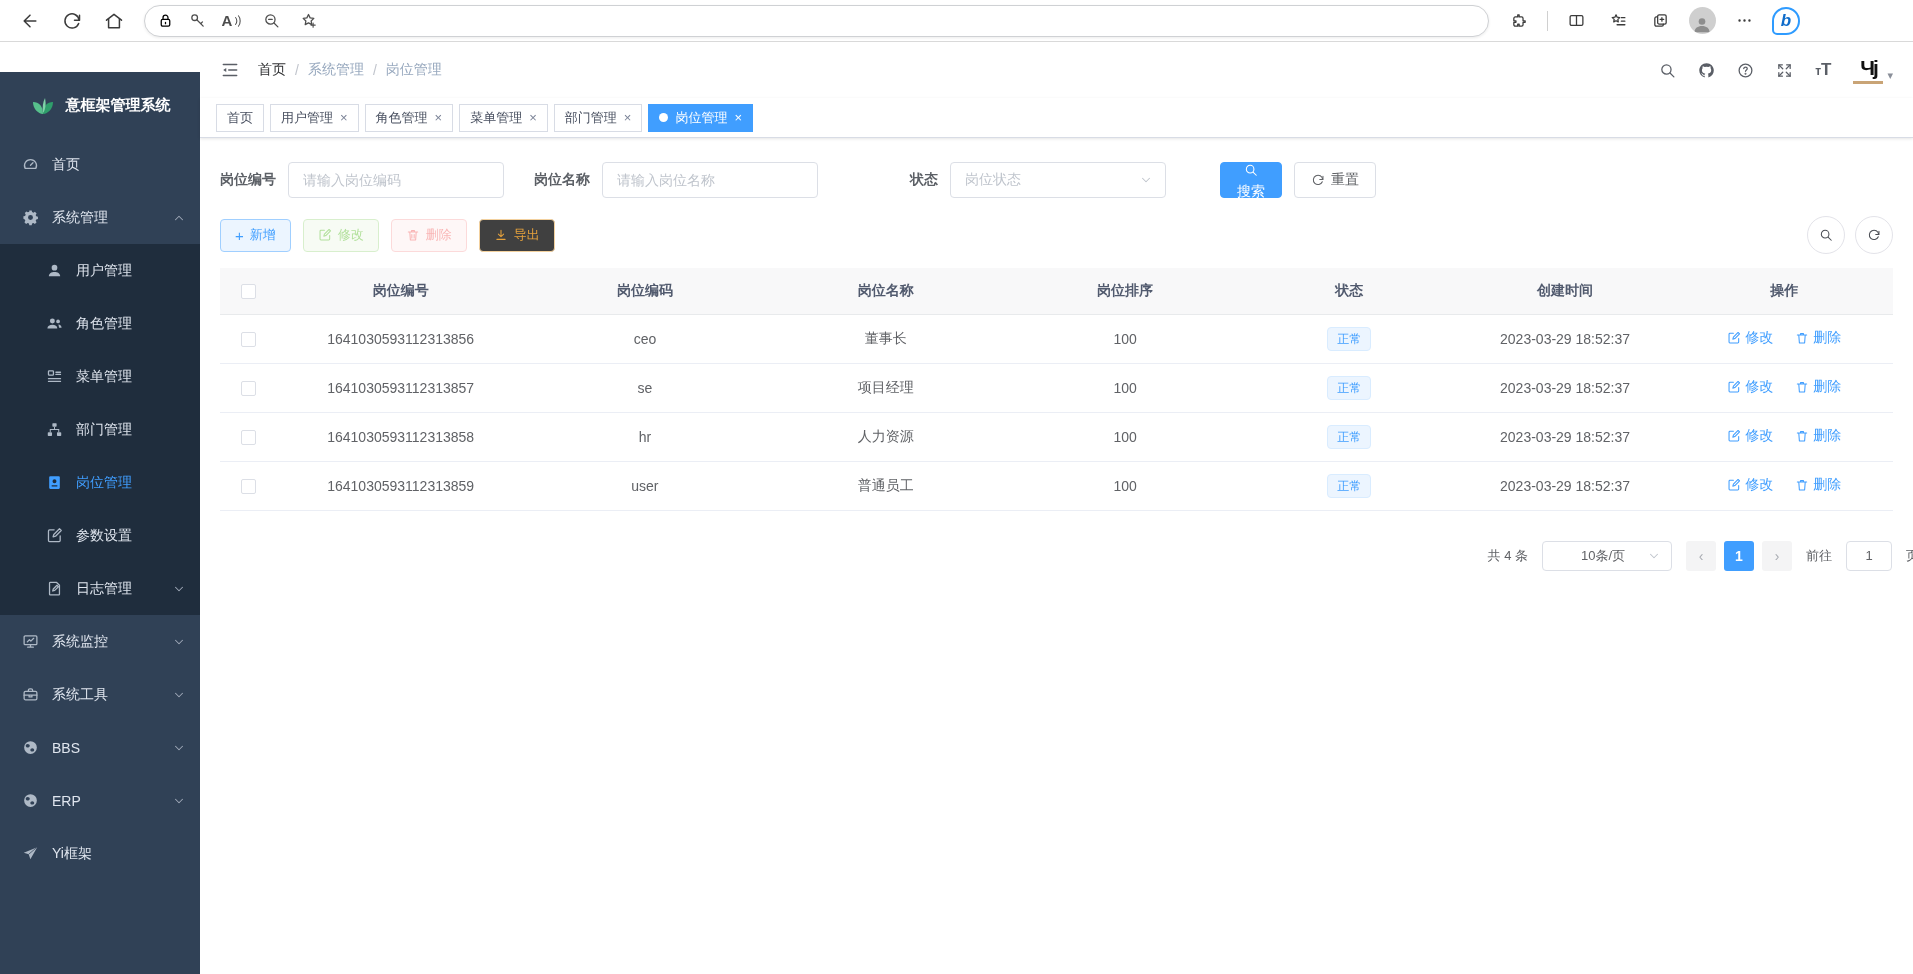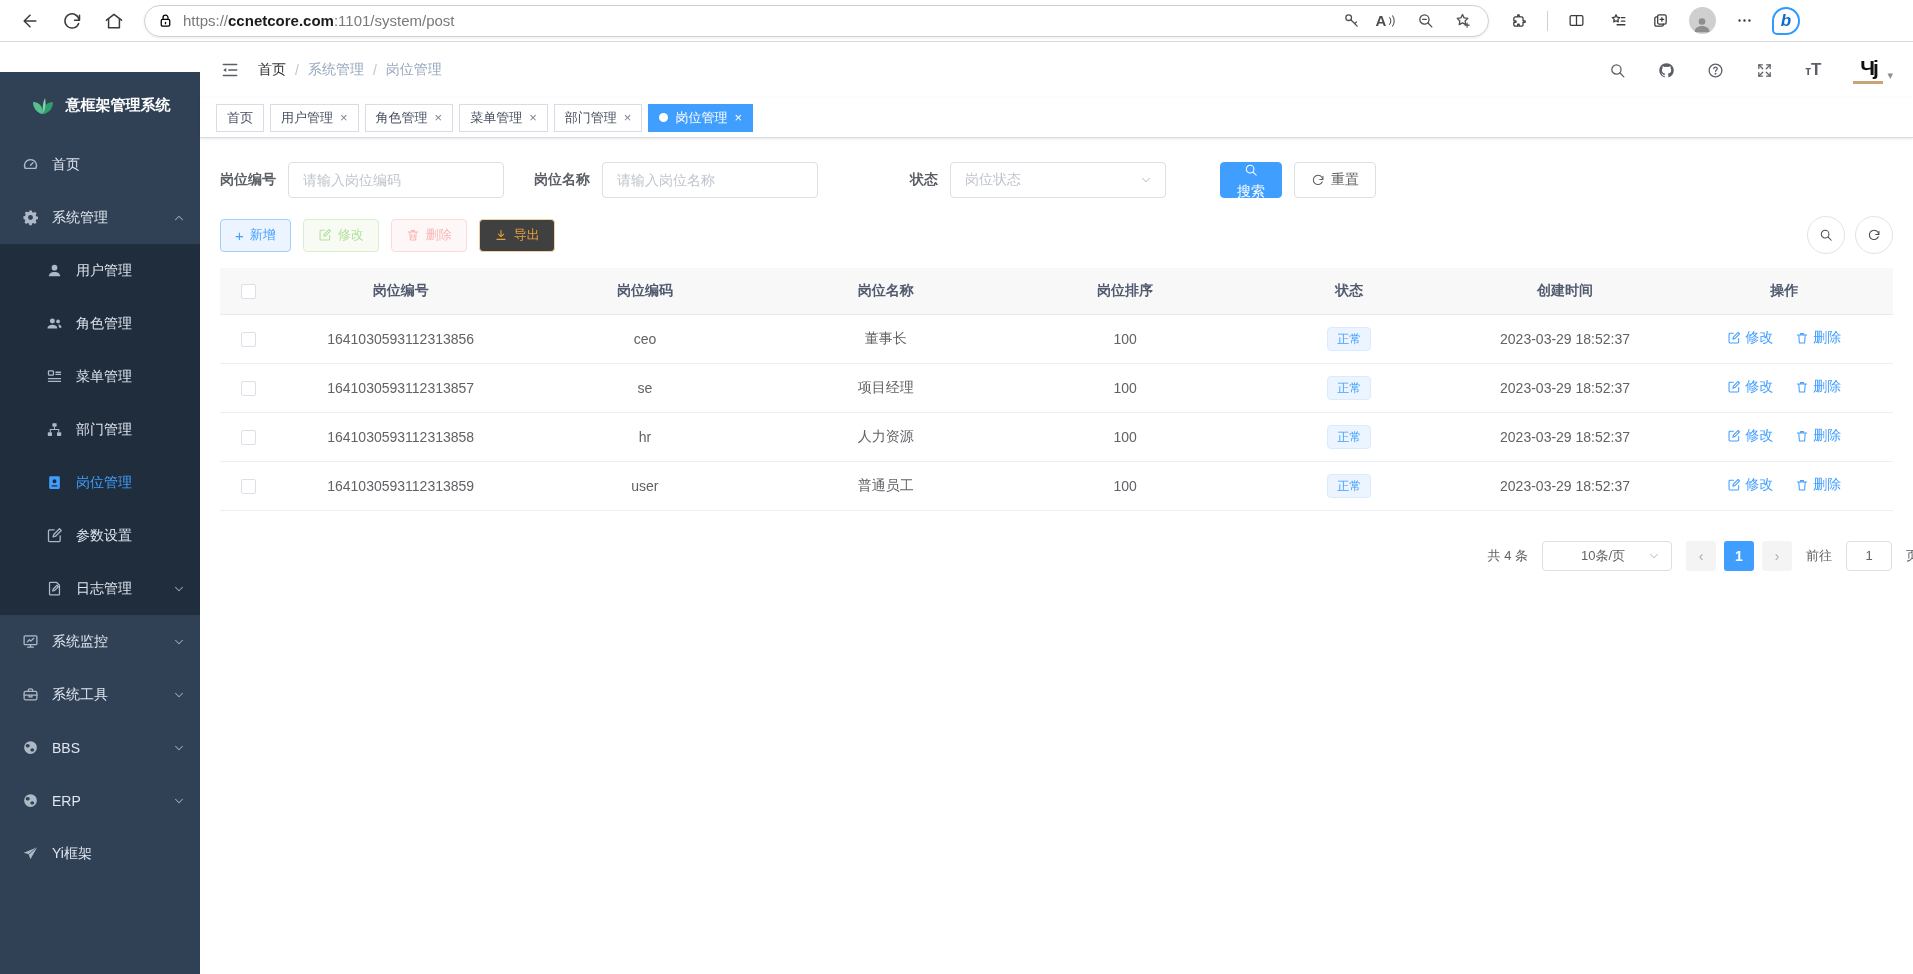--- a/index.html
+++ b/index.html
@@ -32,21 +32,21 @@
   .mi .arrow { margin-left:auto; color:#9fa9b8; }
   .sub { background:#1f2d3d; padding-left:46px; }
   .mi.active { color:#409eff; }
   .mi .mic { color:#aeb9c6; } .mi.active .mic { color:#409eff; }
 
   .main { flex:1; min-width:0; display:flex; flex-direction:column; background:#fff;}
   .hdr { height:56px; display:flex; align-items:center; padding:0 20px; }
   .crumb { display:flex; align-items:center; gap:9px; margin-left:18px; font-size:14px; color:#97a8be;}
   .crumb .c-first { color:#303133; cursor:pointer;}
   .crumb .sep { color:#c0c4cc; }
-  .hdr-right { margin-left:auto; display:flex; align-items:center; gap:32px; color:#5a5e66;}
+  .hdr-right { margin-left:auto; display:flex; align-items:center; gap:22px; color:#5a5e66;}
   .yj { display:flex; flex-direction:column; align-items:center; cursor:pointer;}
   .yj .glyph { font-weight:900; font-size:21px; color:#111; letter-spacing:-2px; line-height:22px;}
   .yj .bar { width:30px; height:3px; background:#c9a476; margin-top:2px;}
   .caret { color:#8a8f99; font-size:11px; margin-left:4px; align-self:flex-end; padding-bottom:2px;}
 
   .tabsbar { height:40px; border-bottom:1px solid #d8dce5; box-shadow:0 1px 3px rgba(0,0,0,.10); display:flex; align-items:center; padding:0 16px; gap:6px;}
   .tag { height:28px; display:flex; align-items:center; gap:7px; padding:0 10px; border:1px solid #d8dce5; background:#fff; color:#495060; font-size:13px; cursor:pointer;}
   .tag .x { font-size:13px; color:#7a8296;}
   .tag.active { background:#409eff; border-color:#409eff; color:#fff;}
   .tag.active .x { color:#fff;}
@@ -109,21 +109,20 @@
     <svg class="sv s20" viewBox="0 0 24 24">
         <path d="M3 11l9-7 9 7"></path>
         <path d="M5.5 9.5V20h13V9.5"></path>
       </svg>
   </div>
   <div class="addr">
     <svg class="sv" viewBox="0 0 24 24">
         <rect x="6" y="10.5" width="12" height="9.5" rx="2"></rect>
         <path d="M8.5 10.5V8a3.5 3.5 0 0 1 7 0v2.5M12 14.5v2"></path>
       </svg>
-    <div class="url"><span>https://</span><b>ccnetcore.com</b><span>:1101/system/post</span></div>
     <div class="pill-ic">
       <svg class="sv" viewBox="0 0 24 24">
           <circle cx="8" cy="8" r="4"></circle>
           <path d="M11 11l9 9M16.5 16.5l2.5-2.5"></path>
         </svg>
     </div>
     <div class="pill-ic">
       <span class="readaloud">A</span>
       <svg class="sv s14" viewBox="0 0 24 24">
           <path d="M6 6c3 3 3 9 0 12M11 3c4 4 4 14 0 18"></path>

